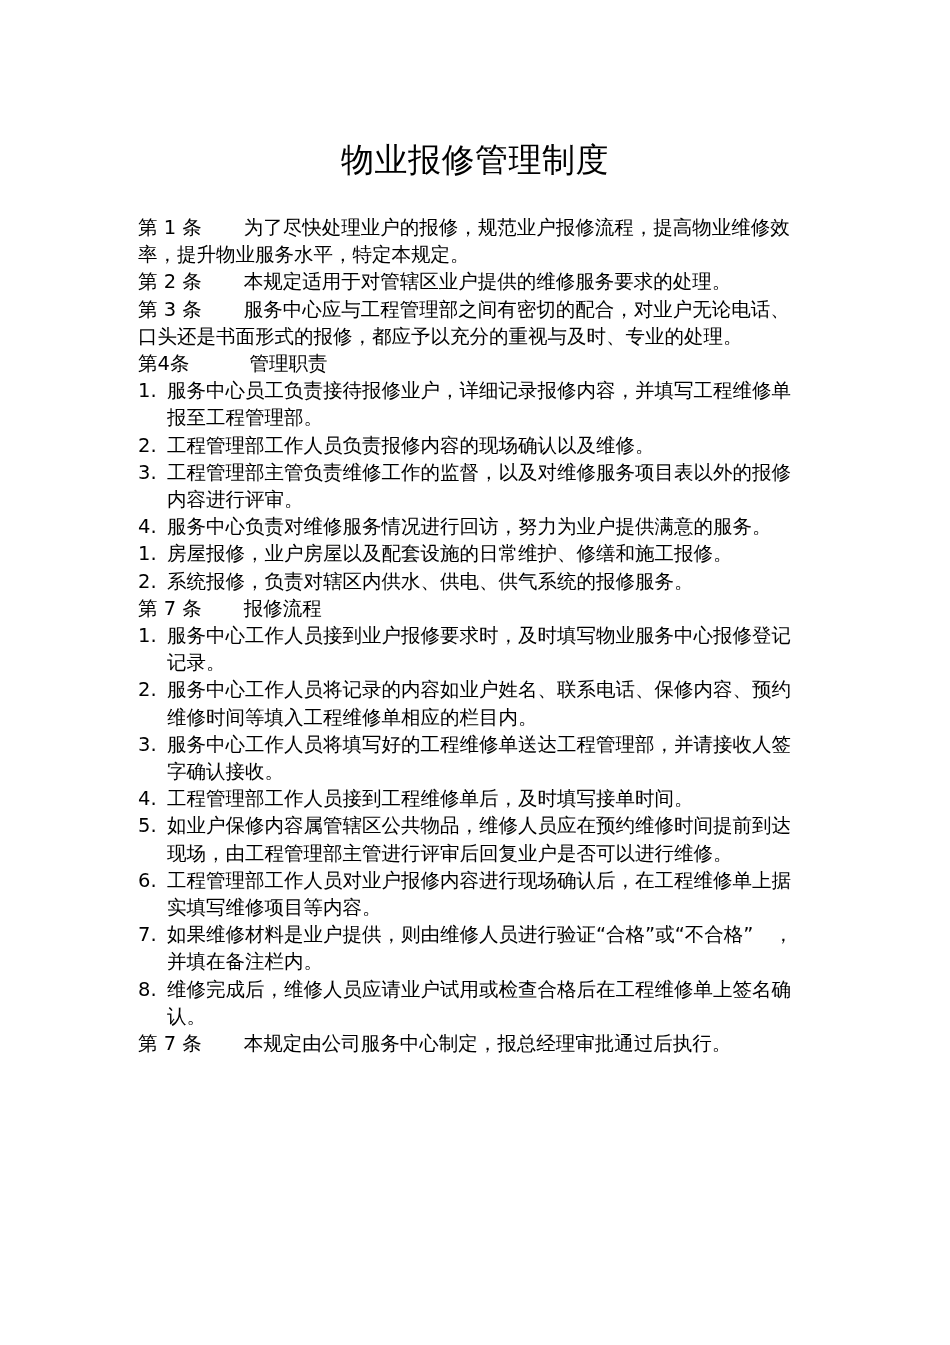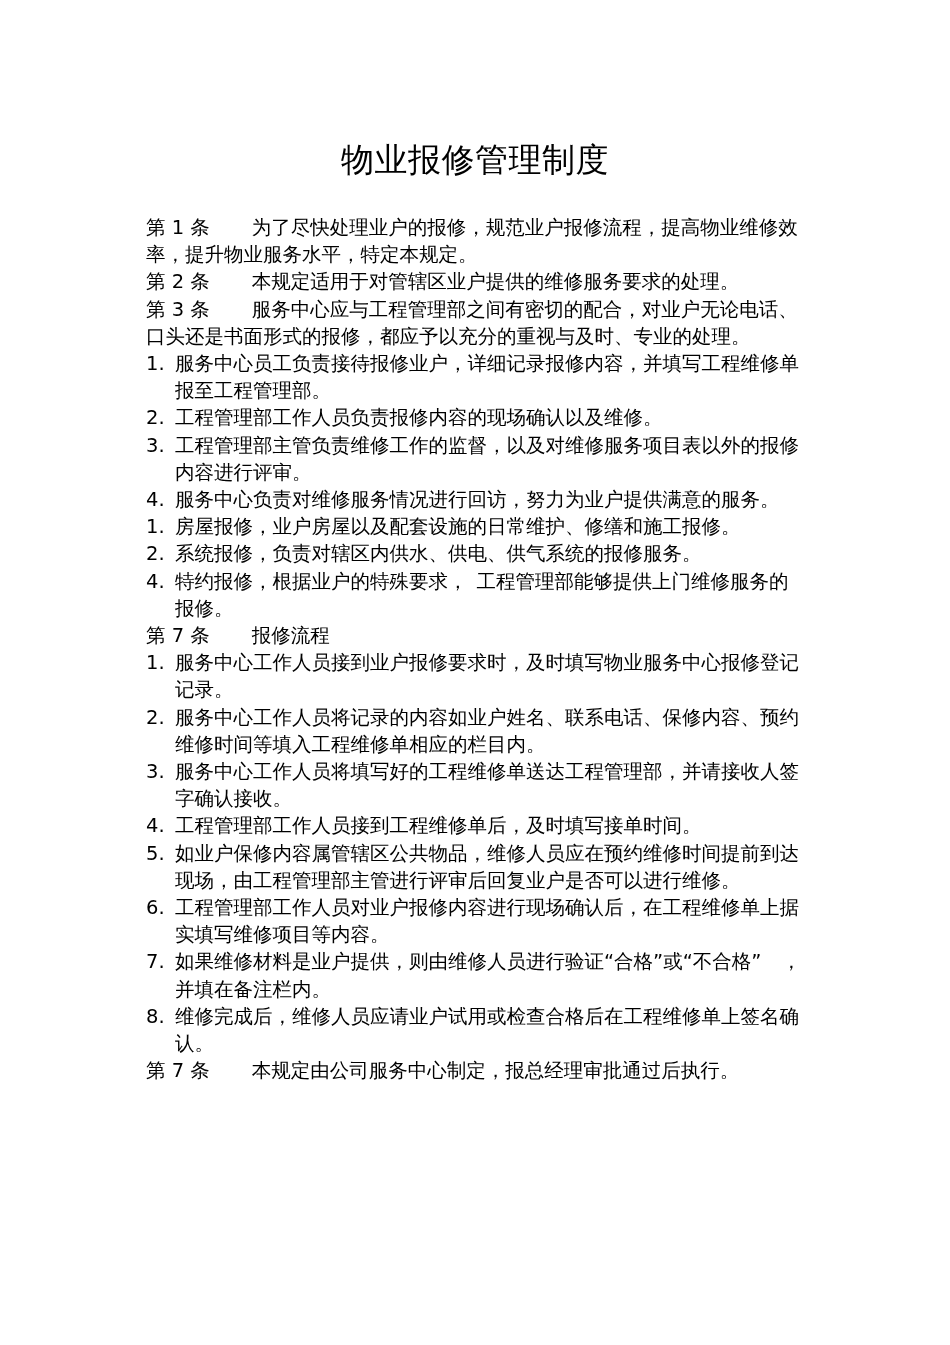--- a/index.html
+++ b/index.html
@@ -30,21 +30,20 @@
     line-height: 44px;
     font-weight: 400;
     letter-spacing: 0.5px;
     white-space: nowrap;
   }
   .body-block {
     position: absolute;
     left: 138px;
     top: 214px;
     width: 656px;
-    margin-left: 8px;
   }
   .line {
     font-size: 19.5px;
     line-height: 27.2px;
     white-space: pre-wrap;
     word-break: break-all;
   }
   
   .article {
     text-indent: 0;
@@ -85,30 +84,30 @@
   <h1 class="doc-title">物业报修管理制度</h1>
 
   <div class="body-block">
 
     <div class="line article"><span>第 1 条</span><span class="tab"></span><span>为了尽快处理业户的报修，规范业户报修流程，提高物业维修效率，提升物业服务水平，特定本规定。</span></div>
 
     <div class="line article"><span>第 2 条</span><span class="tab"></span><span>本规定适用于对管辖区业户提供的维修服务要求的处理。</span></div>
 
     <div class="line article"><span>第 3 条</span><span class="tab"></span><span>服务中心应与工程管理部之间有密切的配合，对业户无论电话、口头还是书面形式的报修，都应予以充分的重视与及时、专业的处理。</span></div>
 
+    <div class="line article"><span>第4条</span><span class="tab-wide"></span><span>管理职责</span></div>
 
     <div class="line list-item"><span class="marker">1.</span><span>服务中心员工负责接待报修业户，详细记录报修内容，并填写工程维修单报至工程管理部。</span></div>
     <div class="line list-item"><span class="marker">2.</span><span>工程管理部工作人员负责报修内容的现场确认以及维修。</span></div>
     <div class="line list-item"><span class="marker">3.</span><span>工程管理部主管负责维修工作的监督，以及对维修服务项目表以外的报修内容进行评审。</span></div>
     <div class="line list-item"><span class="marker">4.</span><span>服务中心负责对维修服务情况进行回访，努力为业户提供满意的服务。</span></div>
 
 
     <div class="line list-item"><span class="marker">1.</span><span>房屋报修，业户房屋以及配套设施的日常维护、修缮和施工报修。</span></div>
     <div class="line list-item"><span class="marker">2.</span><span>系统报修，负责对辖区内供水、供电、供气系统的报修服务。</span></div>
-    <div class="line list-item"><span class="marker">4.</span><span>特约报修，根据业户的特殊要求，</span><span class="gap-sm"></span><span>工程管理部能够提供上门维修服务的报修。</span></div>
 
     <div class="line article"><span>第 7 条</span><span class="tab"></span><span>报修流程</span></div>
 
     <div class="line list-item"><span class="marker">1.</span><span>服务中心工作人员接到业户报修要求时，及时填写物业服务中心报修登记记录。</span></div>
     <div class="line list-item"><span class="marker">2.</span><span>服务中心工作人员将记录的内容如业户姓名、联系电话、保修内容、预约维修时间等填入工程维修单相应的栏目内。</span></div>
     <div class="line list-item"><span class="marker">3.</span><span>服务中心工作人员将填写好的工程维修单送达工程管理部，并请接收人签字确认接收。</span></div>
     <div class="line list-item"><span class="marker">4.</span><span>工程管理部工作人员接到工程维修单后，及时填写接单时间。</span></div>
     <div class="line list-item"><span class="marker">5.</span><span>如业户保修内容属管辖区公共物品，维修人员应在预约维修时间提前到达现场，由工程管理部主管进行评审后回复业户是否可以进行维修。</span></div>
     <div class="line list-item"><span class="marker">6.</span><span>工程管理部工作人员对业户报修内容进行现场确认后，在工程维修单上据实填写维修项目等内容。</span></div>
     <div class="line list-item"><span class="marker">7.</span><span>如果维修材料是业户提供，则由维修人员进行验证“合格”或“不合格”</span><span class="gap"></span><span>，并填在备注栏内。</span></div>

